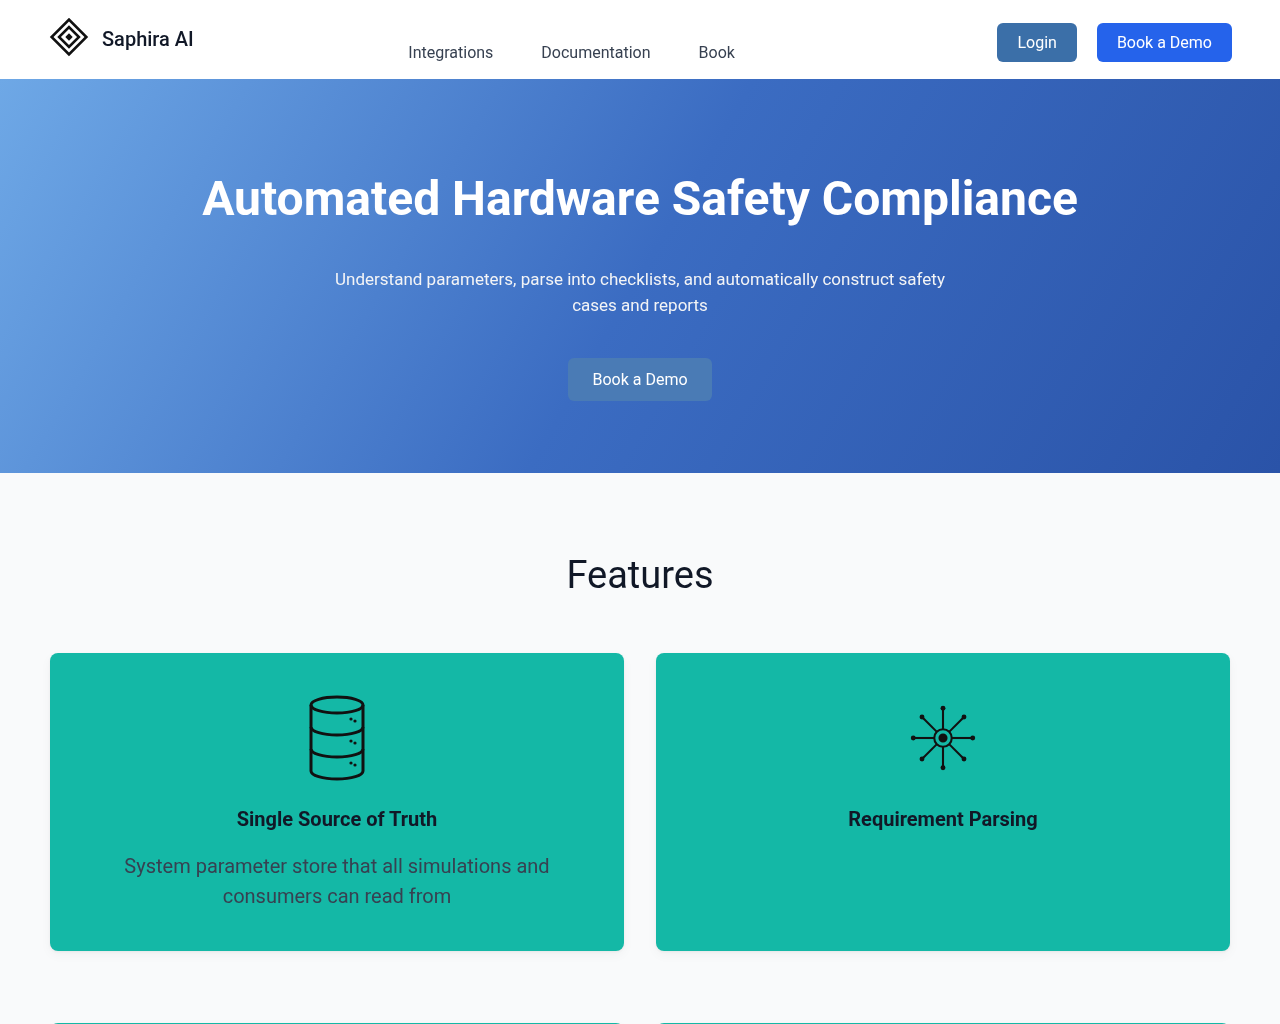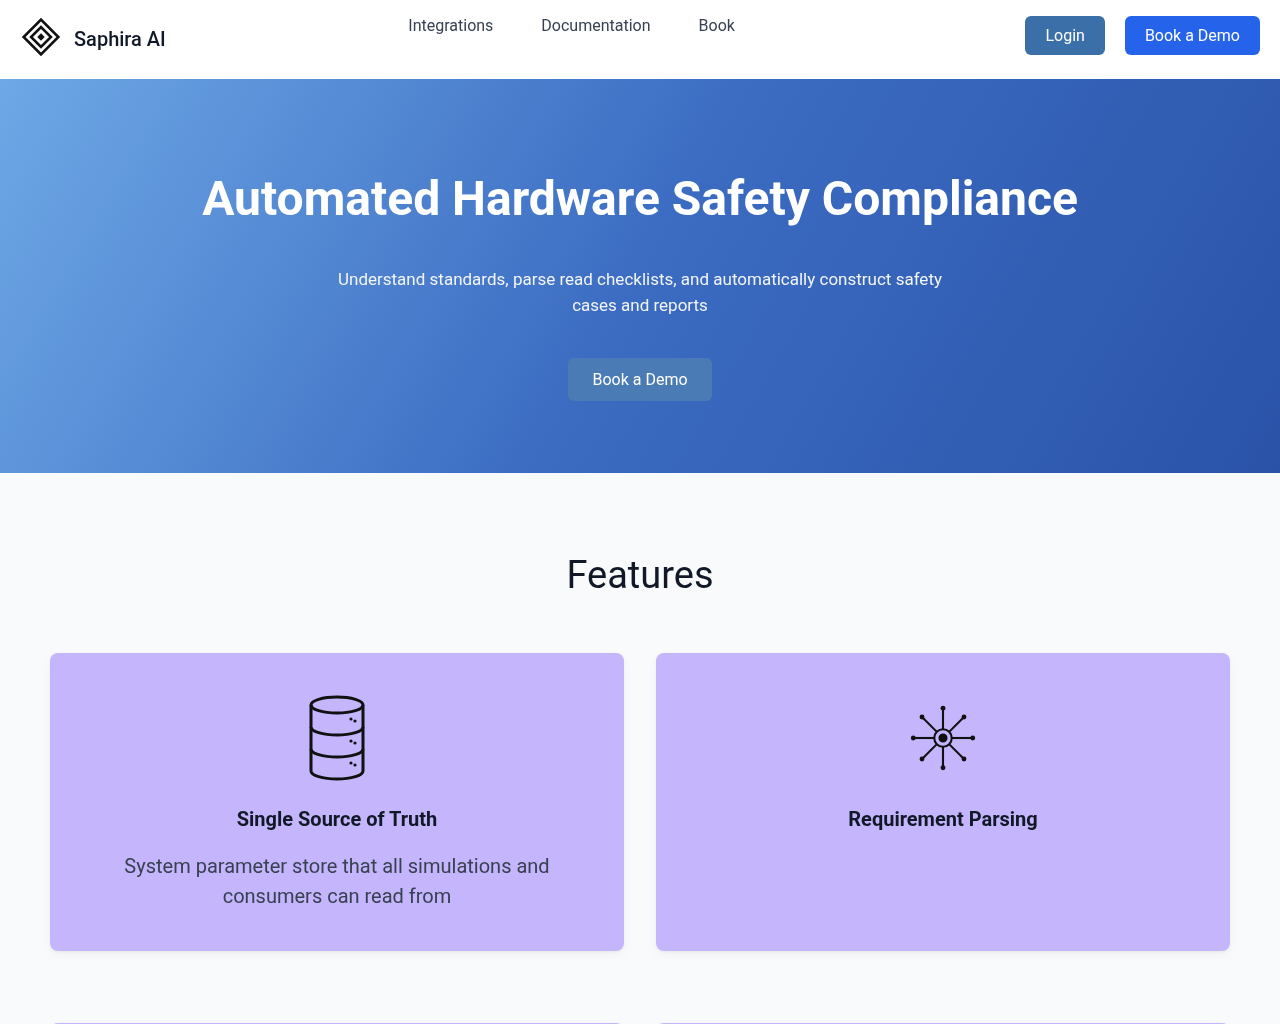--- a/index.html
+++ b/index.html
@@ -9,23 +9,23 @@
     }
     body {
       font-family: -apple-system, BlinkMacSystemFont, "Segoe UI", Roboto, "Helvetica Neue", Arial, sans-serif;
       color: #1f2937;
       background: #ffffff;
       overflow-y: scroll;
     }
     
     .nav {
       display: flex;
-      align-items: flex-start;
+      align-items: flex-end;
       justify-content: space-between;
-      padding: 16px 20px;
+      padding: 16px 48px;
       background: #ffffff;
       border-bottom: 1px solid transparent;
     }
     .nav-left {
       display: flex;
       align-items: center;
       gap: 12px;
     }
     .brand-name {
       font-size: 20px;
@@ -99,21 +99,21 @@
       margin-bottom: 56px;
     }
     .features-grid {
       max-width: 1180px;
       margin: 0 auto;
       display: grid;
       grid-template-columns: 1fr 1fr;
       gap: 32px;
     }
     .feature-card {
-      background: #c4b5fd;
+      background: #14b8a6;
       border-radius: 8px;
       padding: 40px 28px;
       text-align: center;
       box-shadow: 0 1px 3px rgba(0,0,0,0.05), 0 4px 12px rgba(0,0,0,0.04);
     }
     .feature-icon {
       height: 90px;
       display: flex;
       align-items: center;
       justify-content: center;
@@ -158,21 +158,21 @@
   </nav>
 
   <div class="nav-right">
     <button class="btn btn-login">Login</button>
     <button class="btn btn-demo">Book a Demo</button>
   </div>
 </header>
 
 <section class="hero">
   <h1>Automated Hardware Safety Compliance</h1>
-  <p>Understand standards, parse read checklists, and automatically construct safety cases and reports</p>
+  <p>Understand parameters, parse into checklists, and automatically construct safety cases and reports</p>
   <button class="btn btn-demo">Book a Demo</button>
 </section>
 
 <section class="features-section">
   <h2 class="features-title">Features</h2>
 
   <div class="features-grid">
 
     <div class="feature-card">
       <div class="feature-icon">

